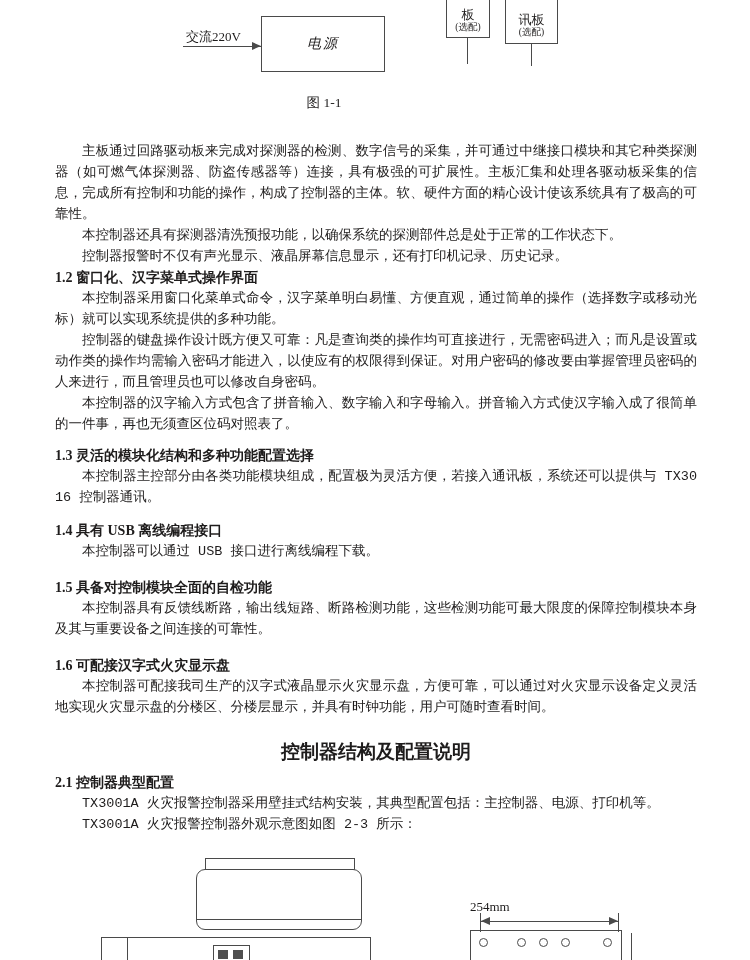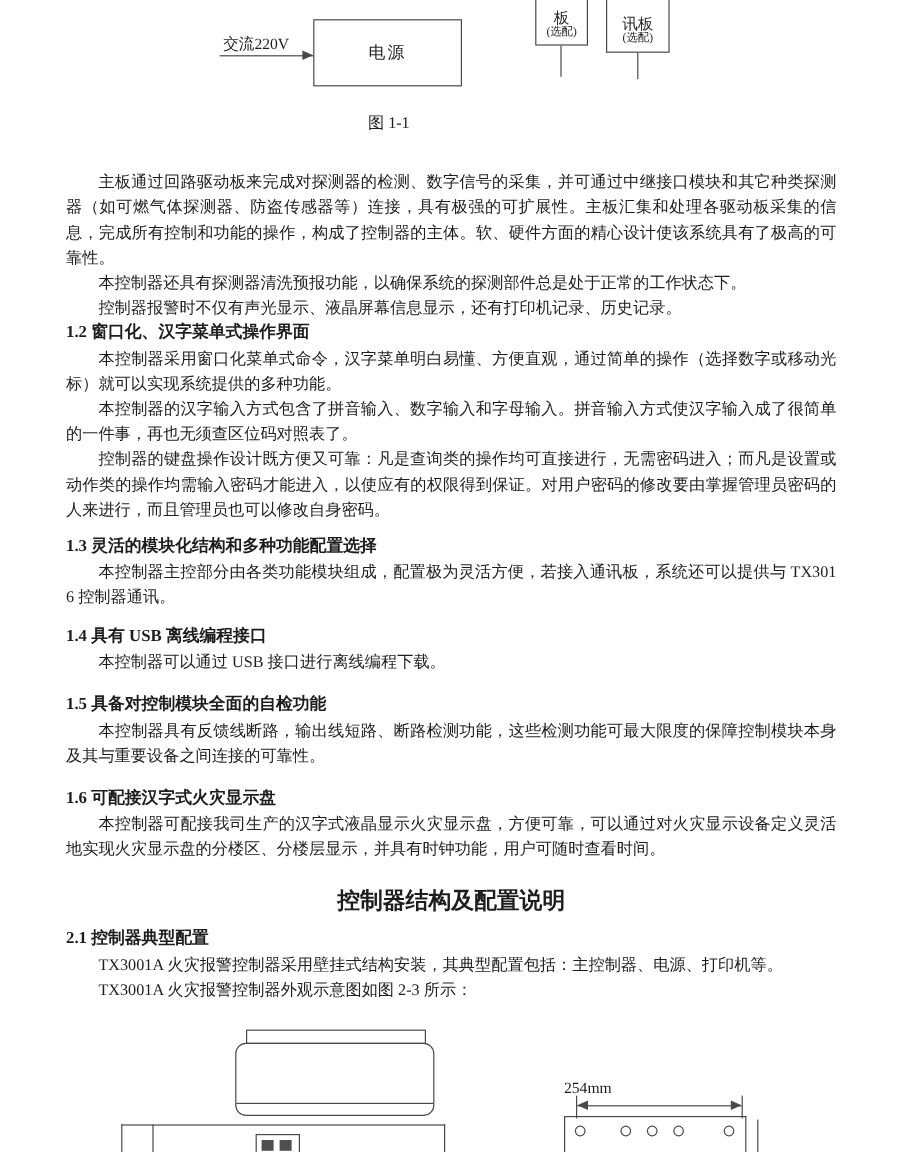--- a/index.html
+++ b/index.html
@@ -3,40 +3,40 @@
 <meta charset="utf-8">
 <style>
   html,body{margin:0;padding:0;background:#ffffff;}
   .page{position:relative;width:750px;height:960px;background:#ffffff;overflow:hidden;
         font-family:"Liberation Serif","DejaVu Serif",serif;color:#1e1c1c;}
 
   
   .fig1{position:absolute;left:0;top:0;width:750px;height:132px;}
   .box{position:absolute;border:1.3px solid #4a4a4a;background:#fff;box-sizing:border-box;
        display:flex;flex-direction:column;align-items:center;justify-content:center;text-align:center;}
-  .power-box{left:261px;top:16px;width:124px;height:56px;font-size:14px;letter-spacing:2px;}
+  .power-box{left:261px;top:16px;width:124px;height:56px;font-size:14px;letter-spacing:2px;font-style:italic;}
   .opt1{left:446px;top:-12px;width:44px;height:50px;justify-content:flex-end;padding-bottom:4px;}
   .opt2{left:505px;top:-16px;width:53px;height:60px;justify-content:flex-end;padding-bottom:5px;}
   .opt-main{font-size:13px;line-height:15px;}
   .opt-sub{font-size:9.5px;line-height:11px;}
   .ac-label{position:absolute;left:186px;top:28px;font-size:13px;}
   .hline{position:absolute;border-top:1.2px solid #4a4a4a;}
   .vline{position:absolute;border-left:1.2px solid #4a4a4a;}
   .ac-line{left:183px;top:46px;width:78px;}
   .arrow-r{position:absolute;width:0;height:0;border-top:4.5px solid transparent;border-bottom:4.5px solid transparent;border-left:9px solid #4a4a4a;}
   .arrow-l{position:absolute;width:0;height:0;border-top:4.5px solid transparent;border-bottom:4.5px solid transparent;border-right:9px solid #4a4a4a;}
   .ac-arrow{left:252px;top:42px;}
   .v1{left:467px;top:38px;height:26px;}
   .v2{left:531px;top:44px;height:22px;}
   .fig-caption{position:absolute;left:0;width:648px;top:94px;text-align:center;font-size:13.5px;}
 
   
   .content{position:absolute;left:55px;top:141px;width:642px;font-size:13.5px;line-height:21px;
            text-align:justify;word-break:break-all;}
-  .para{margin:0;text-indent:2em;}
+  .para{margin:0;text-indent:2em;font-family:Liberation Mono, monospace;}
   h3{margin:0;font-size:14px;line-height:21px;font-weight:bold;}
   .mt20{}
   .mt10{margin-top:10px;}
   .mt12{margin-top:12px;}
   .mt15{margin-top:15px;}
   .chapter{margin:21px 0 0 0;text-align:center;font-size:19px;line-height:26px;font-weight:bold;}
   .h21{margin-top:7px;}
 
   
   .fig2{position:absolute;left:0;top:853px;width:750px;height:110px;}
@@ -90,22 +90,22 @@
     <div class="fig-caption">图 1-1</div>
   </div>
 
   <div class="content">
     <p class="para">主板通过回路驱动板来完成对探测器的检测、数字信号的采集，并可通过中继接口模块和其它种类探测器（如可燃气体探测器、防盗传感器等）连接，具有极强的可扩展性。主板汇集和处理各驱动板采集的信息，完成所有控制和功能的操作，构成了控制器的主体。软、硬件方面的精心设计使该系统具有了极高的可靠性。</p>
     <p class="para">本控制器还具有探测器清洗预报功能，以确保系统的探测部件总是处于正常的工作状态下。</p>
     <p class="para">控制器报警时不仅有声光显示、液晶屏幕信息显示，还有打印机记录、历史记录。</p>
 
     <h3 class="mt20">1.2 窗口化、汉字菜单式操作界面</h3>
     <p class="para">本控制器采用窗口化菜单式命令，汉字菜单明白易懂、方便直观，通过简单的操作（选择数字或移动光标）就可以实现系统提供的多种功能。</p>
+    <p class="para">控制器的键盘操作设计既方便又可靠：凡是查询类的操作均可直接进行，无需密码进入；而凡是设置或动作类的操作均需输入密码才能进入，以使应有的权限得到保证。对用户密码的修改要由掌握管理员密码的人来进行，而且管理员也可以修改自身密码。</p>
     <p class="para">本控制器的汉字输入方式包含了拼音输入、数字输入和字母输入。拼音输入方式使汉字输入成了很简单的一件事，再也无须查区位码对照表了。</p>
-    <p class="para">控制器的键盘操作设计既方便又可靠：凡是查询类的操作均可直接进行，无需密码进入；而凡是设置或动作类的操作均需输入密码才能进入，以使应有的权限得到保证。对用户密码的修改要由掌握管理员密码的人来进行，而且管理员也可以修改自身密码。</p>
 
     <h3 class="mt10">1.3 灵活的模块化结构和多种功能配置选择</h3>
     <p class="para">本控制器主控部分由各类功能模块组成，配置极为灵活方便，若接入通讯板，系统还可以提供与 TX3016 控制器通讯。</p>
 
     <h3 class="mt12">1.4 具有 USB 离线编程接口</h3>
     <p class="para">本控制器可以通过 USB 接口进行离线编程下载。</p>
 
     <h3 class="mt15">1.5 具备对控制模块全面的自检功能</h3>
     <p class="para">本控制器具有反馈线断路，输出线短路、断路检测功能，这些检测功能可最大限度的保障控制模块本身及其与重要设备之间连接的可靠性。</p>
 

